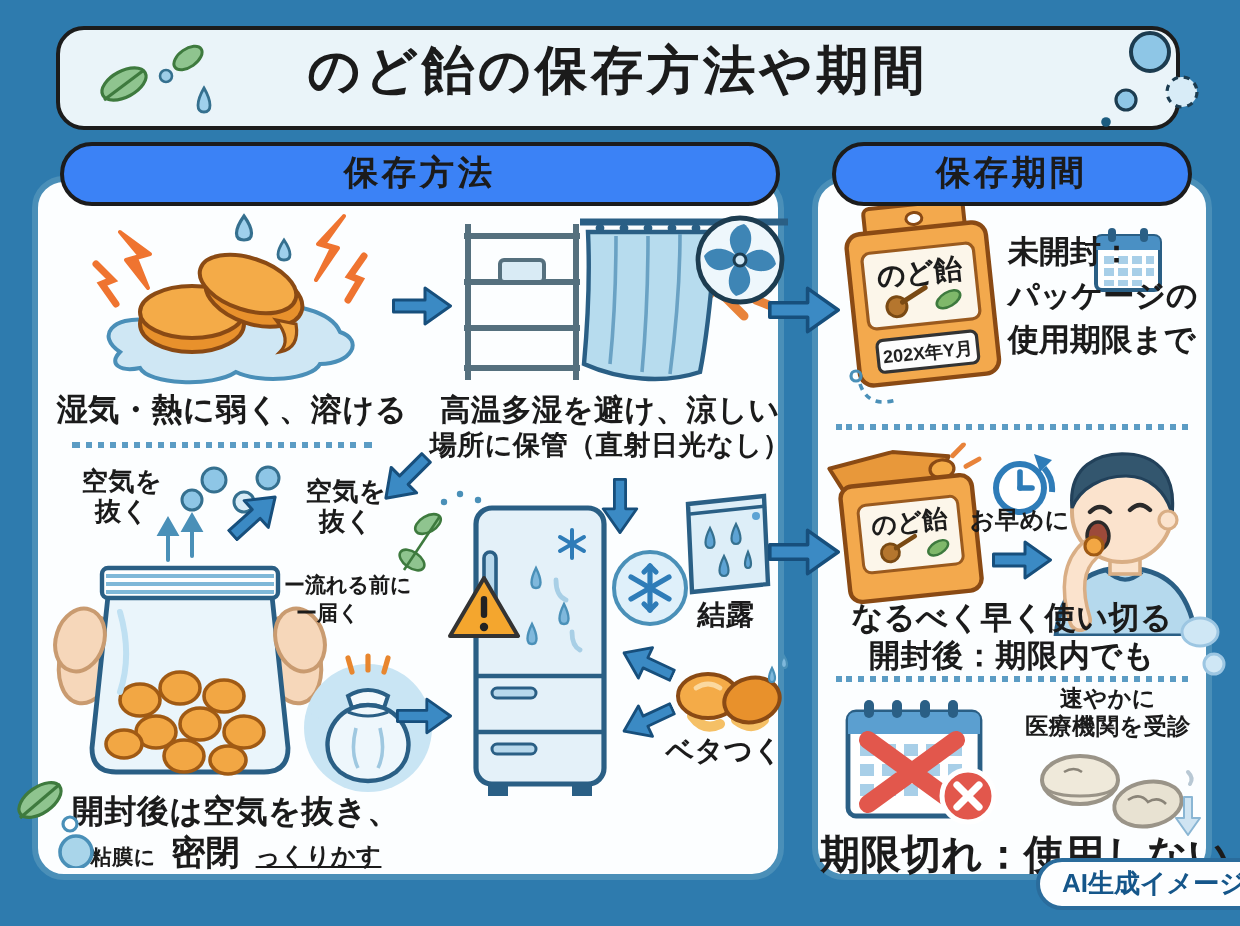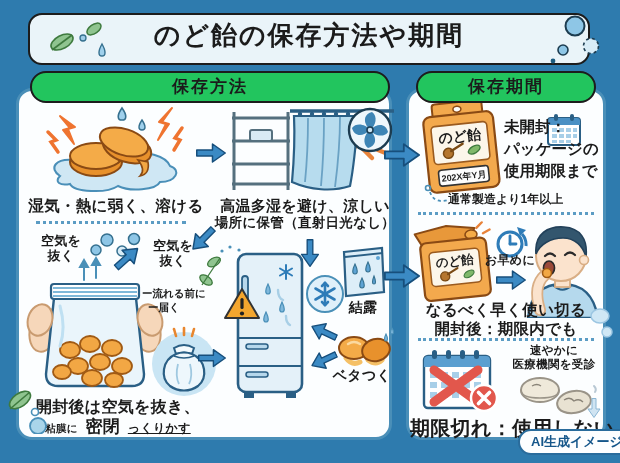--- a/index.html
+++ b/index.html
@@ -5,21 +5,21 @@
   html,body{margin:0;padding:0;background:#2e7bae;}
   *{box-sizing:border-box;}
   .stage{position:relative;width:620px;height:463px;background:#2e7bae;overflow:hidden;
          font-family:"Liberation Sans","DejaVu Sans",sans-serif;color:#1b1b1b;}
   .abs{position:absolute;}
   .titlebar{left:28px;top:13px;width:562px;height:52px;background:#eaf4f9;
             border:2.5px solid #1c1c1c;border-radius:14px;z-index:1;}
   .title{left:28px;top:18px;width:562px;text-align:center;font-size:26px;font-weight:800;
          letter-spacing:2px;z-index:2;white-space:nowrap;}
   .panel{background:#fcfeff;border:3px solid #4a8fb8;border-radius:16px;z-index:1;}
-  .pill{background:#22c55e;border:2.5px solid #1c1c1c;border-radius:17px;z-index:3;
+  .pill{background:#3b82f6;border:2.5px solid #1c1c1c;border-radius:17px;z-index:3;
         text-align:center;font-weight:800;font-size:17px;line-height:27px;letter-spacing:2px;}
   .cap{font-weight:800;text-align:center;line-height:1.18;letter-spacing:0.3px;z-index:2;white-space:nowrap;}
   .note{font-weight:700;z-index:2;white-space:nowrap;}
   .dotline{border-top:3px dotted #5b9cc4;z-index:2;}
   .arrow{z-index:2;}
   .arrow svg{display:block;width:100%;height:100%;}
   .xarrow{z-index:4;}
   .badge{background:#fdfeff;border:2px solid #2a6c9c;border-radius:13px;color:#15568a;
          font-size:13px;font-weight:800;line-height:22px;padding:0 11px;z-index:6;white-space:nowrap;}
   svg{display:block;}
@@ -370,21 +370,20 @@
     <div>未開封：</div>
     <div>パッケージの</div>
     <div>使用期限まで</div>
   </div>
   <div class="abs" style="left:424px;top:184px;width:26px;height:22px;z-index:2;">
     <svg viewBox="0 0 26 22" width="26" height="22">
       <circle cx="4" cy="4" r="2.5" fill="none" stroke="#4a90b8" stroke-width="1.6"></circle>
       <path d="M6,8 Q10,20 24,16" fill="none" stroke="#4a90b8" stroke-width="1.8" stroke-dasharray="3,3"></path>
     </svg>
   </div>
-  <div class="abs note" style="left:448px;top:191px;font-size:12px;">通常製造より1年以上</div>
   <div class="abs dotline" style="left:418px;top:212px;width:176px;"></div>
 
   <div class="abs" style="left:416px;top:224px;width:84px;height:80px;transform:rotate(-6deg);z-index:2;">
     <svg viewBox="0 0 84 80" width="84" height="80">
       <polygon points="8,18 2,6 34,1 62,6 56,16" fill="#e8983a" stroke="#8a4a14" stroke-width="2" stroke-linejoin="round"></polygon>
       <g stroke="#e8833a" stroke-width="2.4" stroke-linecap="round">
         <line x1="64" y1="6" x2="70" y2="1"></line>
           <line x1="70" y1="12" x2="77" y2="9"></line>
       </g>
       <ellipse cx="58" cy="12" rx="6" ry="4.5" fill="#f4ab48" stroke="#8a4a14" stroke-width="1.6"></ellipse>

